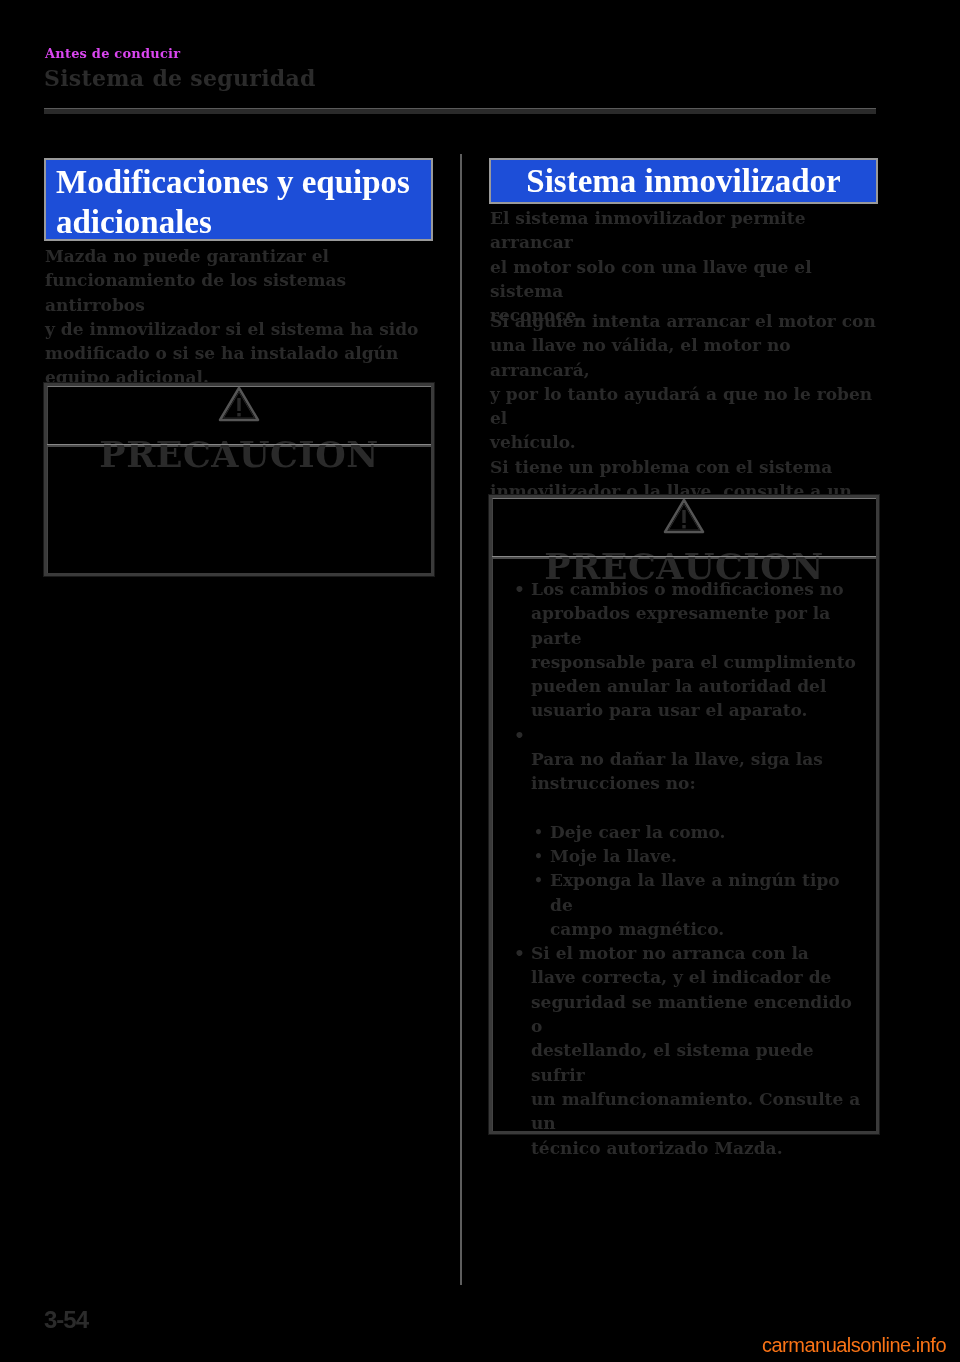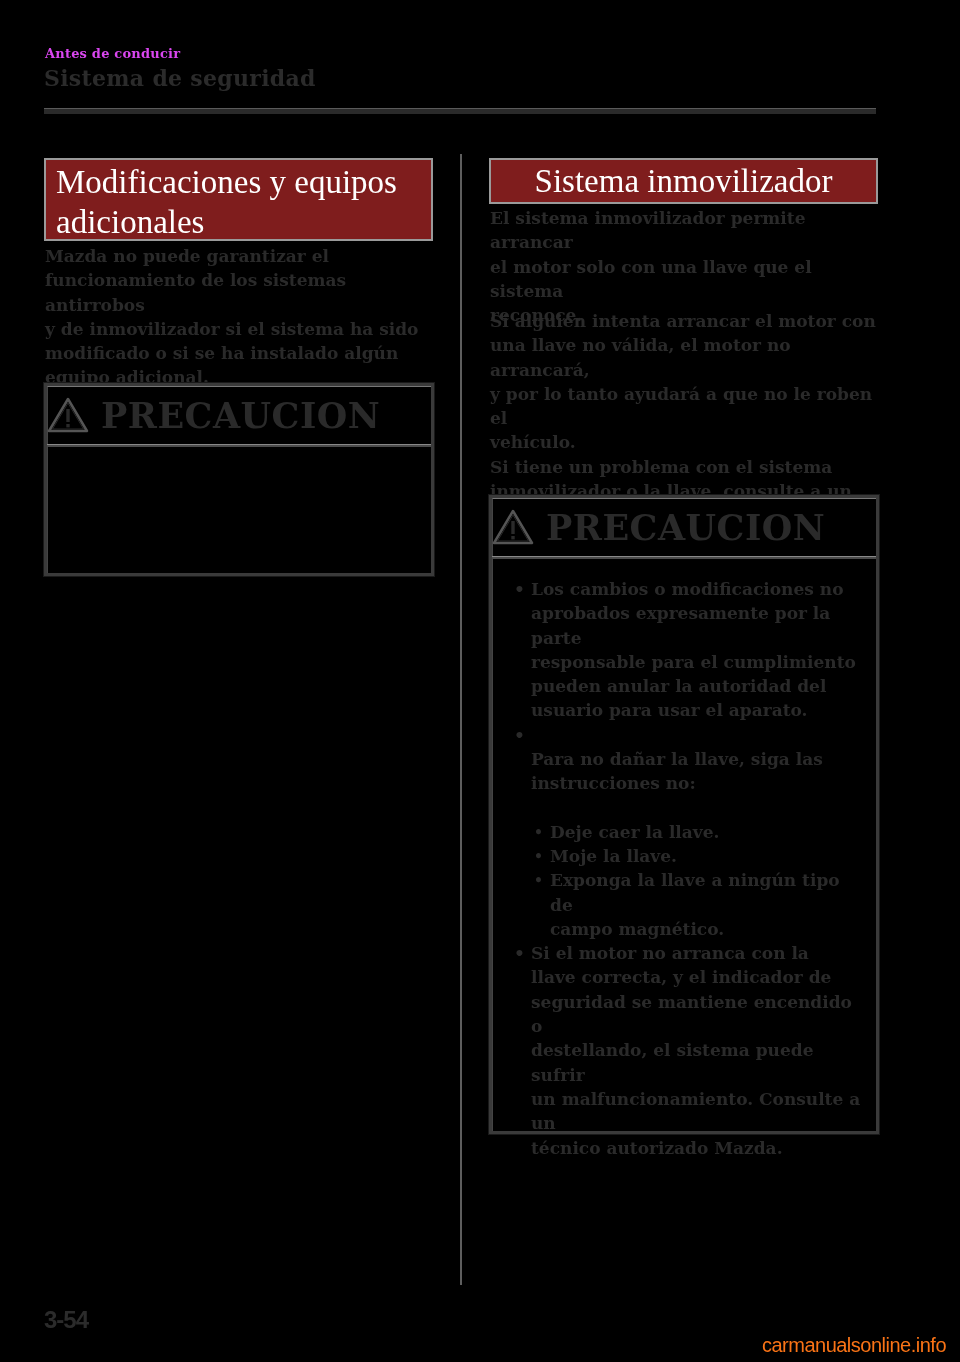--- a/index.html
+++ b/index.html
@@ -19,23 +19,23 @@
   }
   .header-rule {
     position: absolute; left: 44px; top: 108px; width: 832px; height: 5px;
     background: #2a2a2a; border-top: 1px solid #5a5a5a;
   }
   .col-divider {
     position: absolute; left: 460px; top: 154px; width: 2px; height: 1131px;
     background: #5e5e5e;
   }
   .section-heading {
-    position: absolute; background: #7f1d1d; color: #fff;
+    position: absolute; background: #1d4ed8; color: #fff;
     font-family: "Liberation Serif", "DejaVu Serif", serif;
-    font-weight: normal; border: 2px solid #9a9a9a; box-sizing: border-box;
+    font-weight: bold; border: 2px solid #9a9a9a; box-sizing: border-box;
   }
   .sh-left {
     left: 44px; top: 158px; width: 389px; height: 83px;
     font-size: 33px; line-height: 40px; padding: 2px 0 0 10px;
   }
   .sh-right {
     left: 489px; top: 158px; width: 389px; height: 46px;
     font-size: 33px; line-height: 40px; text-align: center; padding-top: 1px;
   }
   .body-text {
@@ -45,22 +45,22 @@
   .caution-box {
     position: absolute; box-sizing: border-box;
     border: 3px solid #3a3a3a; outline: 1px solid #1a1a1a;
     background: #000;
   }
   .caution-box::before {
     content: ""; position: absolute; inset: 0; border-top: 1px solid #777; border-left: 1px solid #444;
     pointer-events: none;
   }
   .caution-head {
-    height: 58px; display: flex; align-items: center; justify-content: flex-start; gap: 12px;
-    border-bottom: 3px solid #4a4a4a; position: relative;
+    height: 58px; display: flex; align-items: center; justify-content: space-between; gap: 12px;
+    border-bottom: 3px solid #4a4a4a; position: relative; flex-direction: column;
   }
   .caution-head::after {
     content: ""; position: absolute; left: 0; right: 0; bottom: -1px; height: 1px; background: #888;
   }
   .caution-title {
     font-size: 35px; font-weight: bold; color: #2a2a2a; letter-spacing: 0.5px;
   }
   .warn-icon { width: 42px; height: 36px; display: inline-block; }
   .caution-body {
     font-size: 17px; line-height: 24.3px; font-weight: bold; color: #2a2a2a;
@@ -154,21 +154,21 @@
 responsable para el cumplimiento
 pueden anular la autoridad del
 usuario para usar el aparato.</li>
       <li>
         <span>Para no dañar la llave, siga las
 instrucciones no:</span>
       </li>
     </ul>
     <div class="gap-small"></div>
     <ul class="sub">
-      <li>Deje caer la llave.</li>
+      <li>Deje caer la como.</li>
       <li>Moje la llave.</li>
       <li>Exponga la llave a ningún tipo de
 campo magnético.</li>
     </ul>
     <ul class="bl">
       <li>Si el motor no arranca con la
 llave correcta, y el indicador de
 seguridad se mantiene encendido o
 destellando, el sistema puede sufrir
 un malfuncionamiento. Consulte a un

